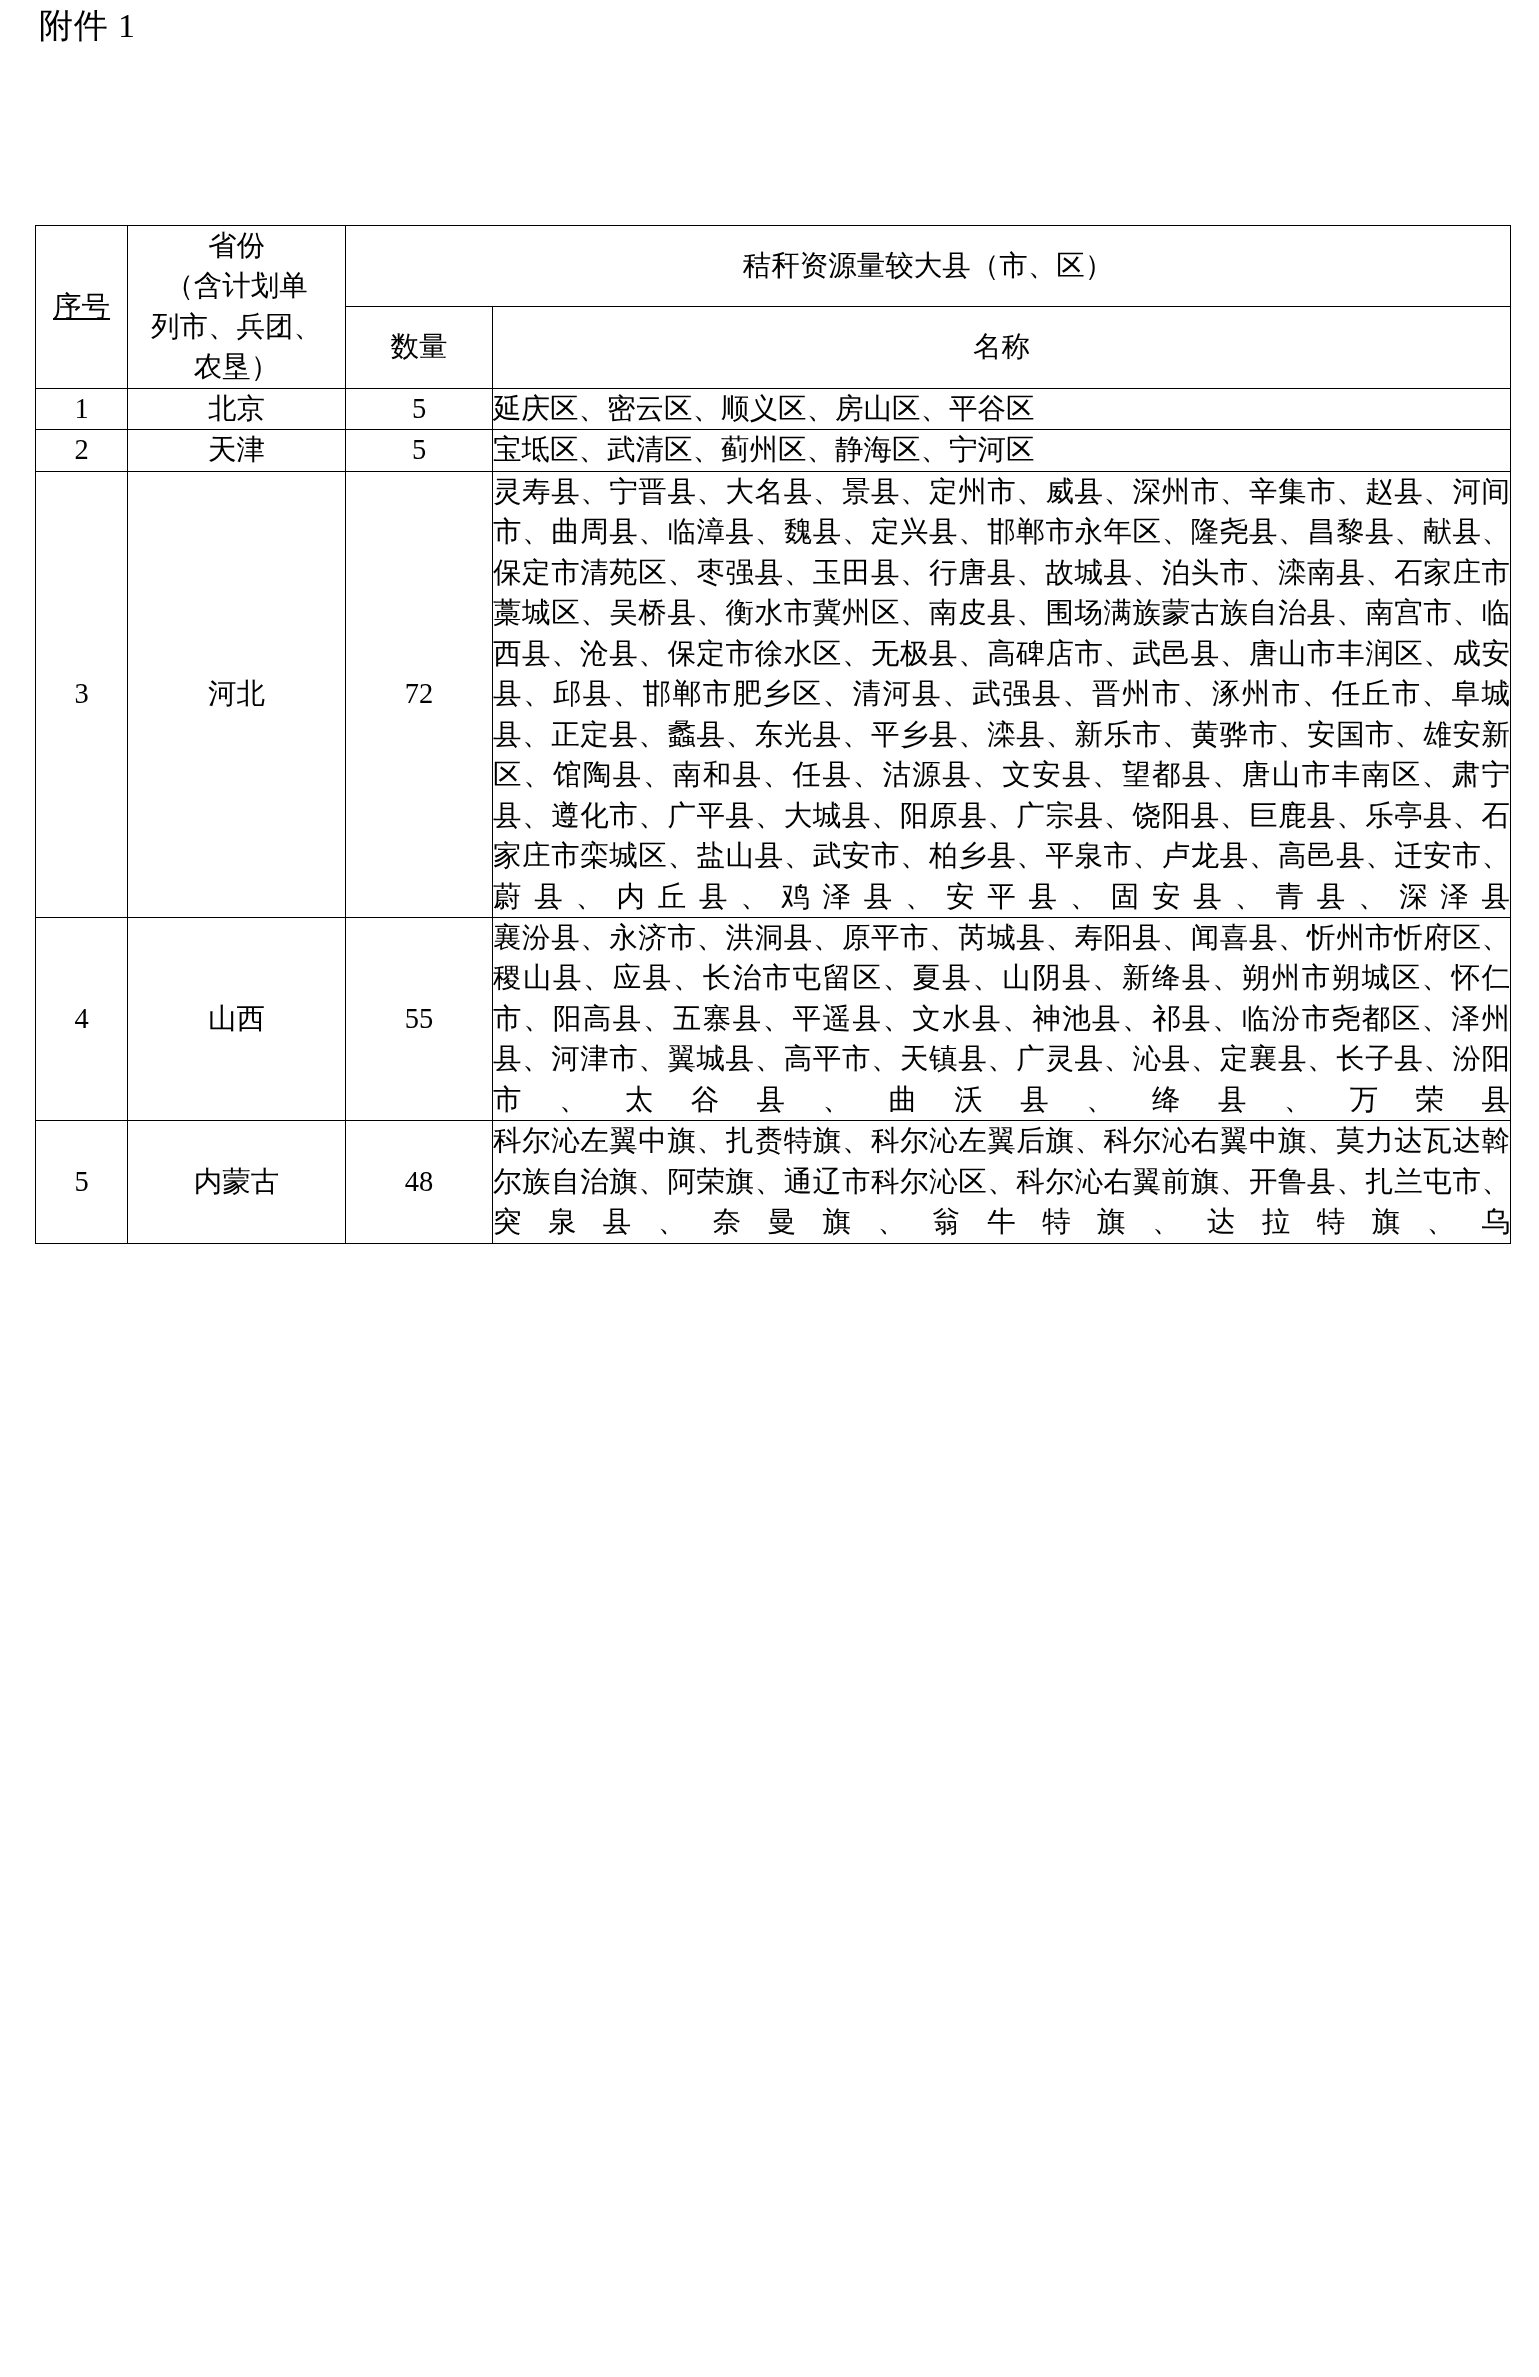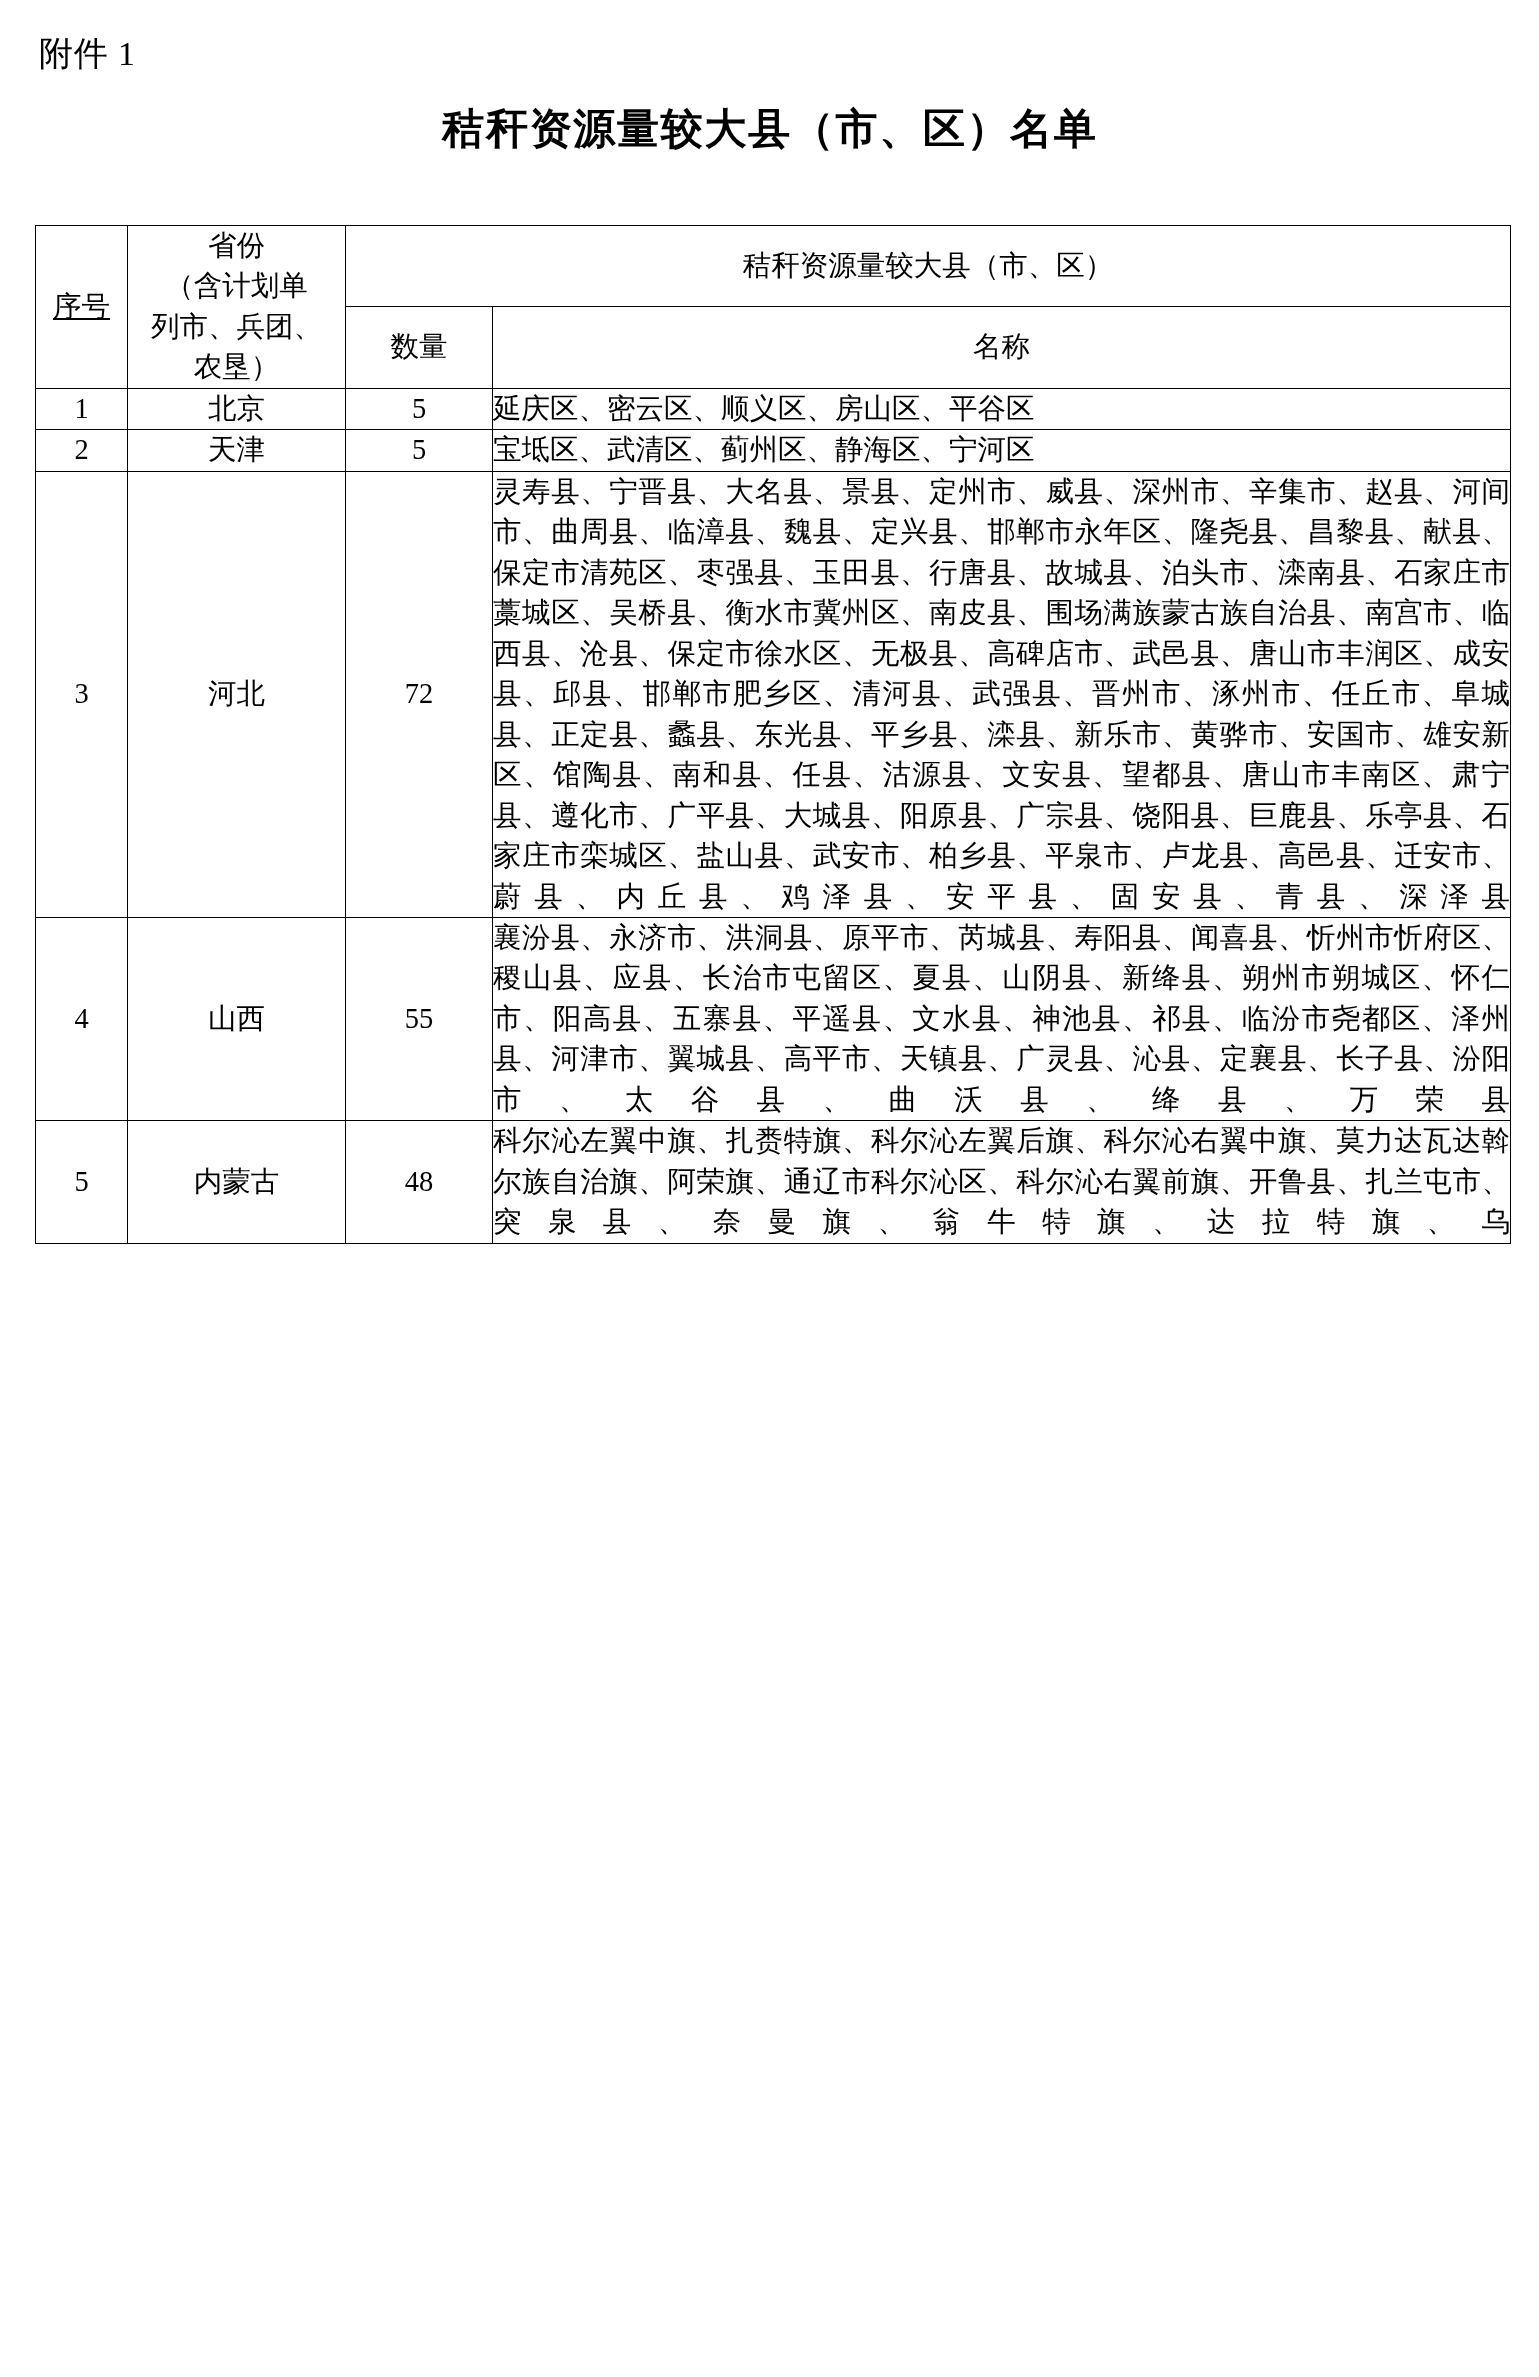--- a/index.html
+++ b/index.html
@@ -18,21 +18,21 @@
   .page {
     width: 1540px;
     height: 2377px;
     box-sizing: border-box;
     padding: 0;
     position: relative;
   }
   .attachment-label {
     position: absolute;
     left: 39px;
-    top: 31px;
+    top: 3px;
     font-size: 34px;
     letter-spacing: 0.8px;
     font-family: "Liberation Serif", "DejaVu Serif", serif;
     white-space: nowrap;
   }
   .doc-title {
     position: absolute;
     left: 0;
     right: 0;
     top: 101px;
@@ -95,21 +95,20 @@
     text-align-last: left;
   }
 </style>
 </head>
 <body>
 
 <div class="page">
 
   <div class="attachment-label">附件 1</div>
 
-  <div class="doc-title">秸秆资源量较大县（市、区）名单</div>
 
   <div class="table-wrap">
     <table class="maintable">
       <colgroup>
         <col style="width:92px">
         <col style="width:218px">
         <col style="width:147px">
         <col>
       </colgroup>
       <thead>

